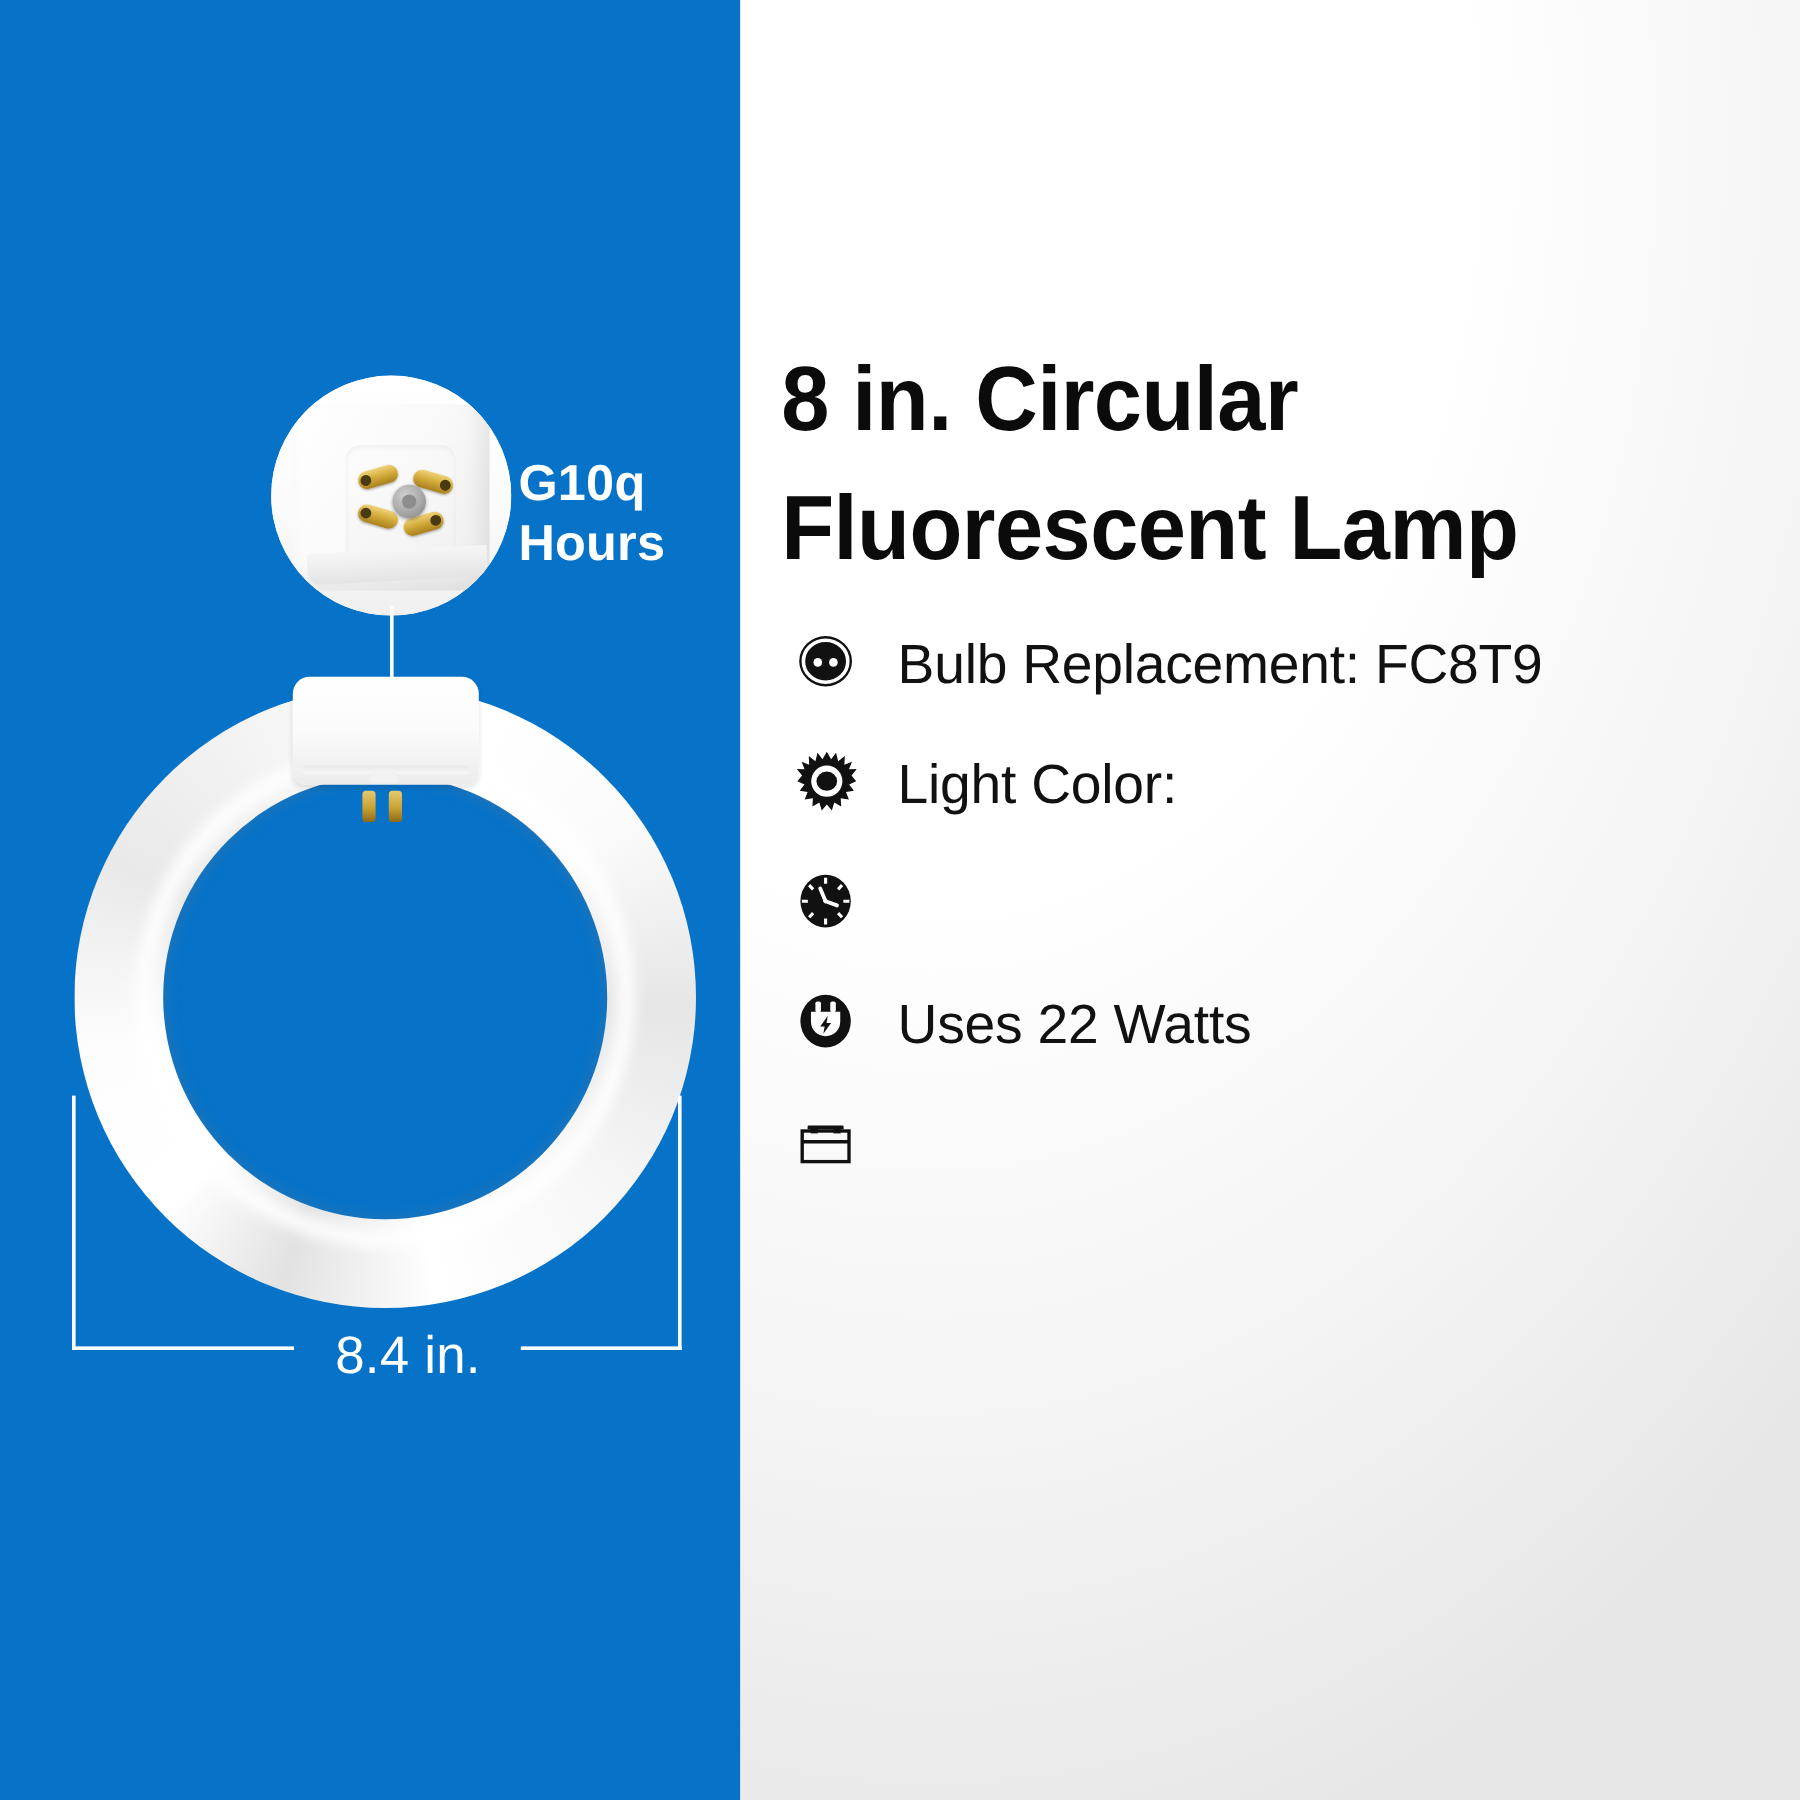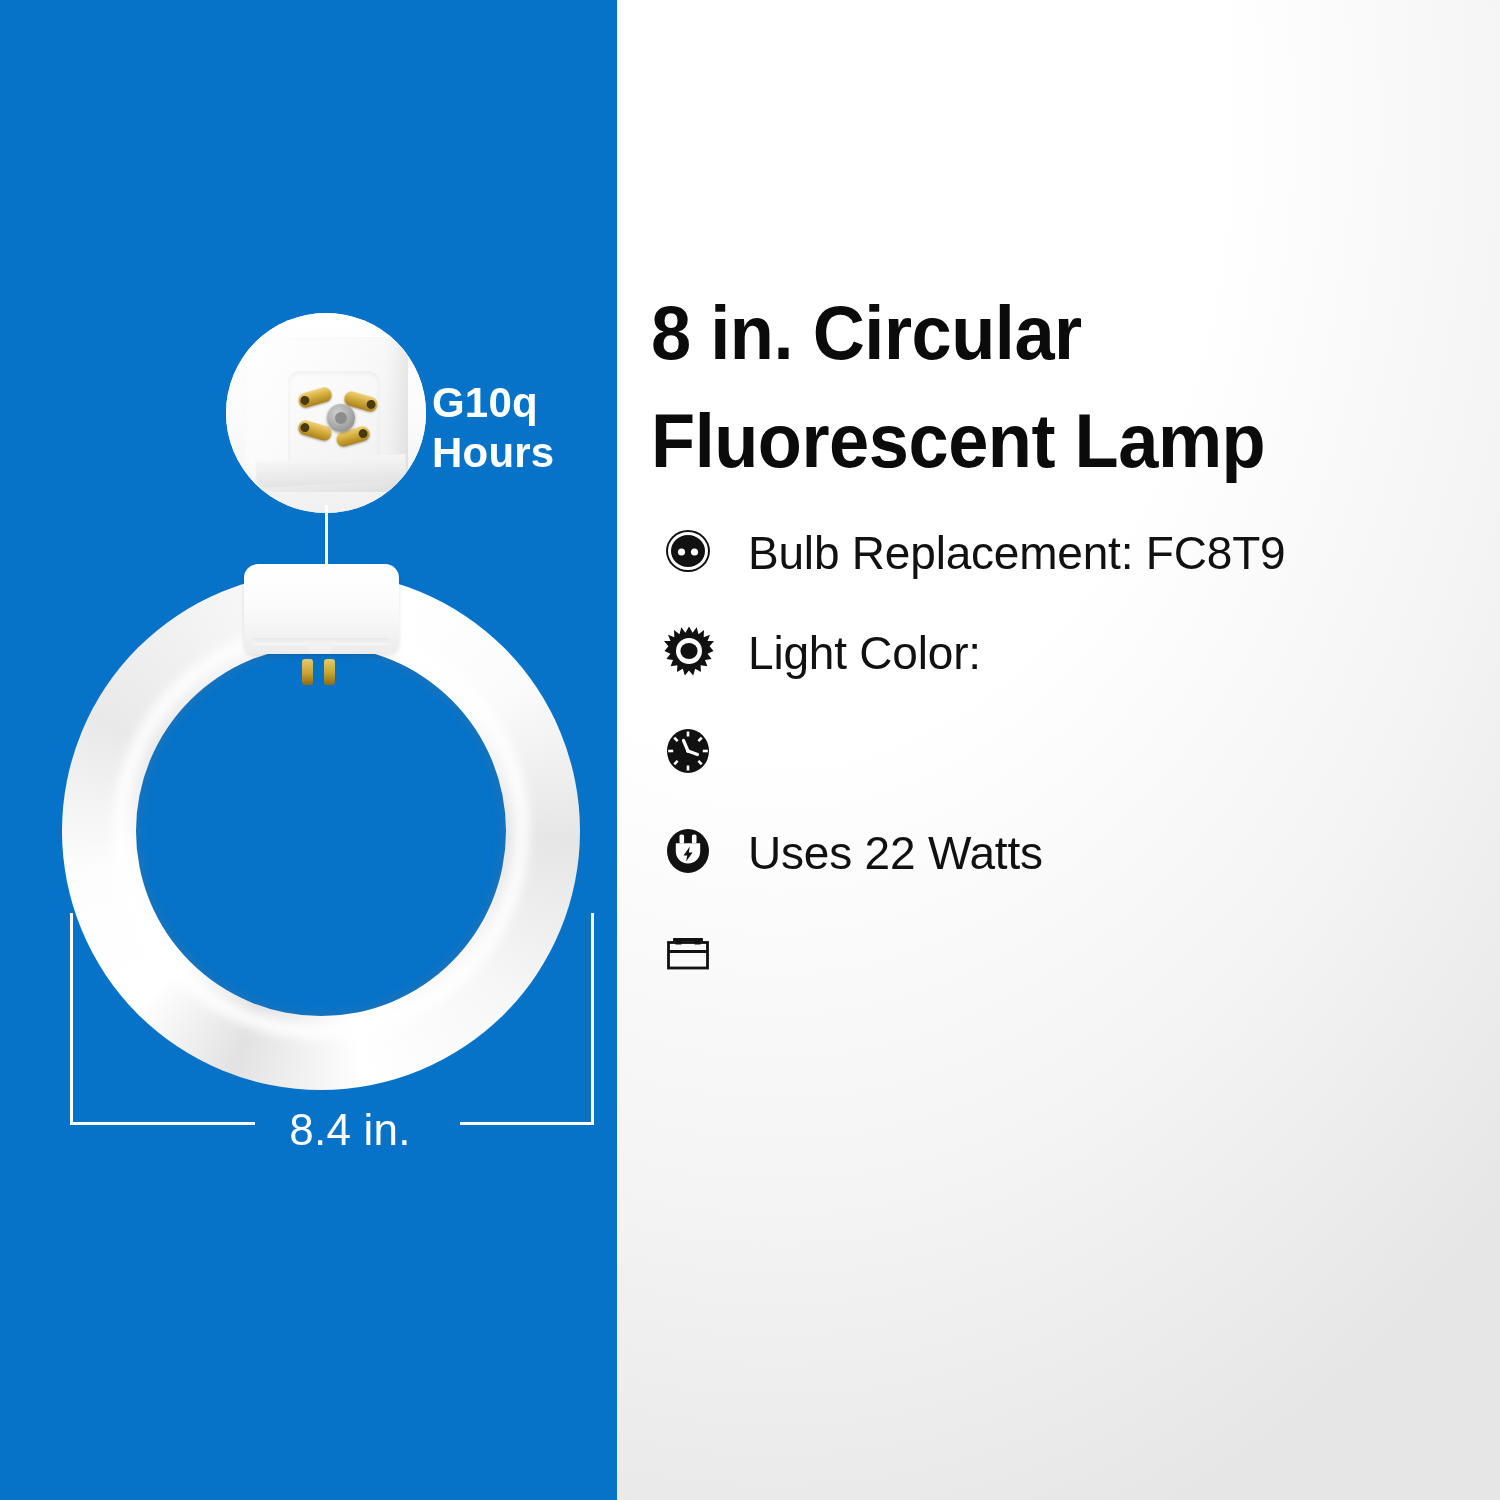--- a/index.html
+++ b/index.html
@@ -296,25 +296,24 @@
     height: 26px;
     border-radius: 3px;
     background: linear-gradient(180deg, #e6c96f 0%, #c9a233 55%, #8d6a16 100%);
   }
   .lamp-pin.lp1 { left: 240px; }
   .lamp-pin.lp2 { left: 262px; }
 
   
   .dim-bracket {
     position: absolute;
-    left: 70px;
+    left: 60px;
     top: 913px;
     width: 508px;
     height: 228px;
-    padding-left: 16px;
   }
   .dim-tick {
     position: absolute;
     top: 0;
     width: 3px;
     height: 212px;
     background: #ffffff;
   }
   .dim-tick.left { left: 0; }
   .dim-tick.right { right: 0; }

